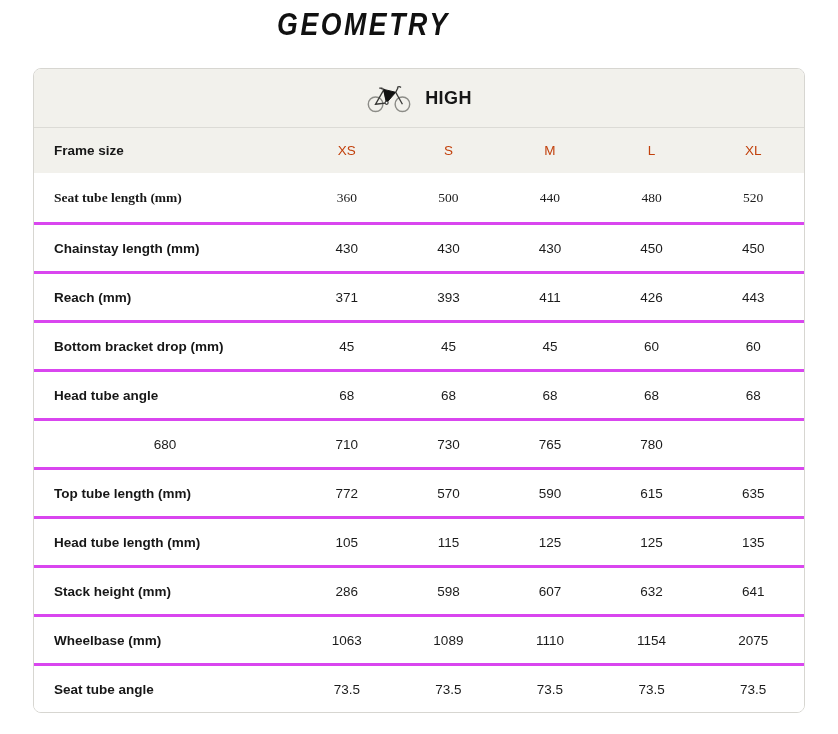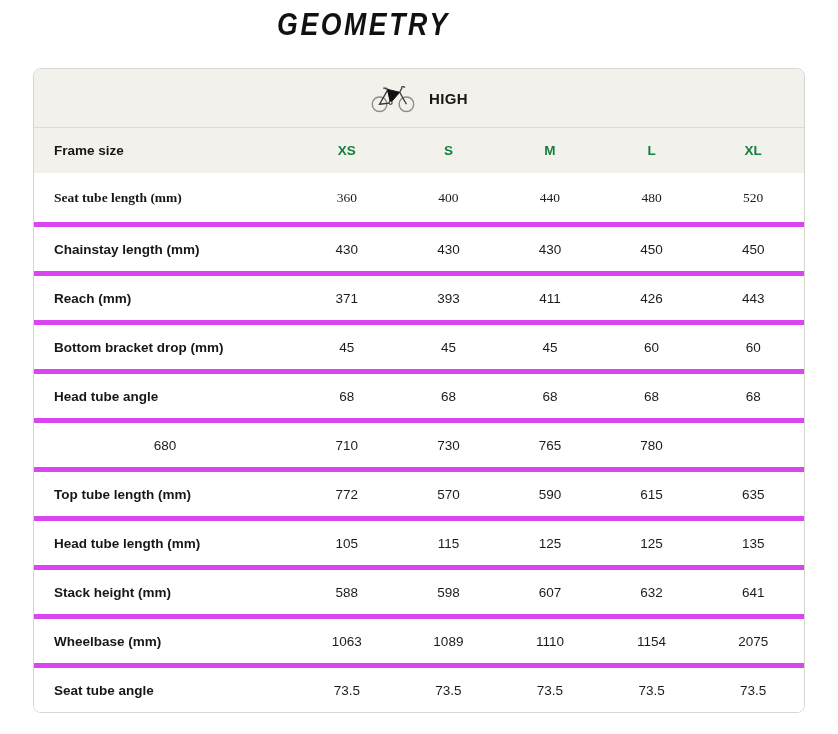--- a/index.html
+++ b/index.html
@@ -41,55 +41,55 @@
   .variant-row{
     height:58px;
     background:#f2f1ec;
     display:flex;
     align-items:center;
     justify-content:center;
     gap:13px;
   }
   .variant-label{
     font-weight:700;
-    font-size:15px;
+    font-size:18px;
     letter-spacing:.4px;
     color:#171717;
   }
   .grid-row{
     display:grid;
     grid-template-columns:262px repeat(5, 1fr);
     align-items:center;
     box-sizing:border-box;
   }
   .cols-row{
     height:46px;
     background:#f2f1ec;
     border-top:1px solid #dcdbd6;
   }
   .spec-row{
     height:49px;
     background:#ffffff;
-    border-top:5px solid #d946ef;
+    border-top:3px solid #d946ef;
   }
   .spec-row:first-child{border-top:none;font-family:Liberation Serif, serif;}
   .label-cell{
     padding-left:20px;
     font-weight:700;
     font-size:13.5px;
     color:#171717;
     text-align:left;
   }
   .value-cell{
     text-align:center;
     font-size:13.5px;
     font-weight:400;
     color:#1c1c1c;
   }
-  .cols-row .value-cell{font-weight:700;color:#15803d;}
+  .cols-row .value-cell{font-weight:400;color:#c2410c;}
   .bike-icon{display:block;}
 </style>
 </head>
 <body>
 
 <div class="page">
 
   <h1 class="page-title">
     <span class="title-text">GEOMETRY</span>
   </h1>
@@ -119,21 +119,21 @@
       <div class="value-cell">S</div>
       <div class="value-cell">M</div>
       <div class="value-cell">L</div>
       <div class="value-cell">XL</div>
     </div>
 
     <div>
   <div class="grid-row spec-row">
     <div class="label-cell">Seat tube length (mm)</div>
     <div class="value-cell">360</div>
-    <div class="value-cell">400</div>
+    <div class="value-cell">500</div>
     <div class="value-cell">440</div>
     <div class="value-cell">480</div>
     <div class="value-cell">520</div>
   </div>
 
   <div class="grid-row spec-row">
     <div class="label-cell">Chainstay length (mm)</div>
     <div class="value-cell">430</div>
     <div class="value-cell">430</div>
     <div class="value-cell">430</div>
@@ -189,21 +189,21 @@
     <div class="label-cell">Head tube length (mm)</div>
     <div class="value-cell">105</div>
     <div class="value-cell">115</div>
     <div class="value-cell">125</div>
     <div class="value-cell">125</div>
     <div class="value-cell">135</div>
   </div>
 
   <div class="grid-row spec-row">
     <div class="label-cell">Stack height (mm)</div>
-    <div class="value-cell">588</div>
+    <div class="value-cell">286</div>
     <div class="value-cell">598</div>
     <div class="value-cell">607</div>
     <div class="value-cell">632</div>
     <div class="value-cell">641</div>
   </div>
 
   <div class="grid-row spec-row">
     <div class="label-cell">Wheelbase (mm)</div>
     <div class="value-cell">1063</div>
     <div class="value-cell">1089</div>

